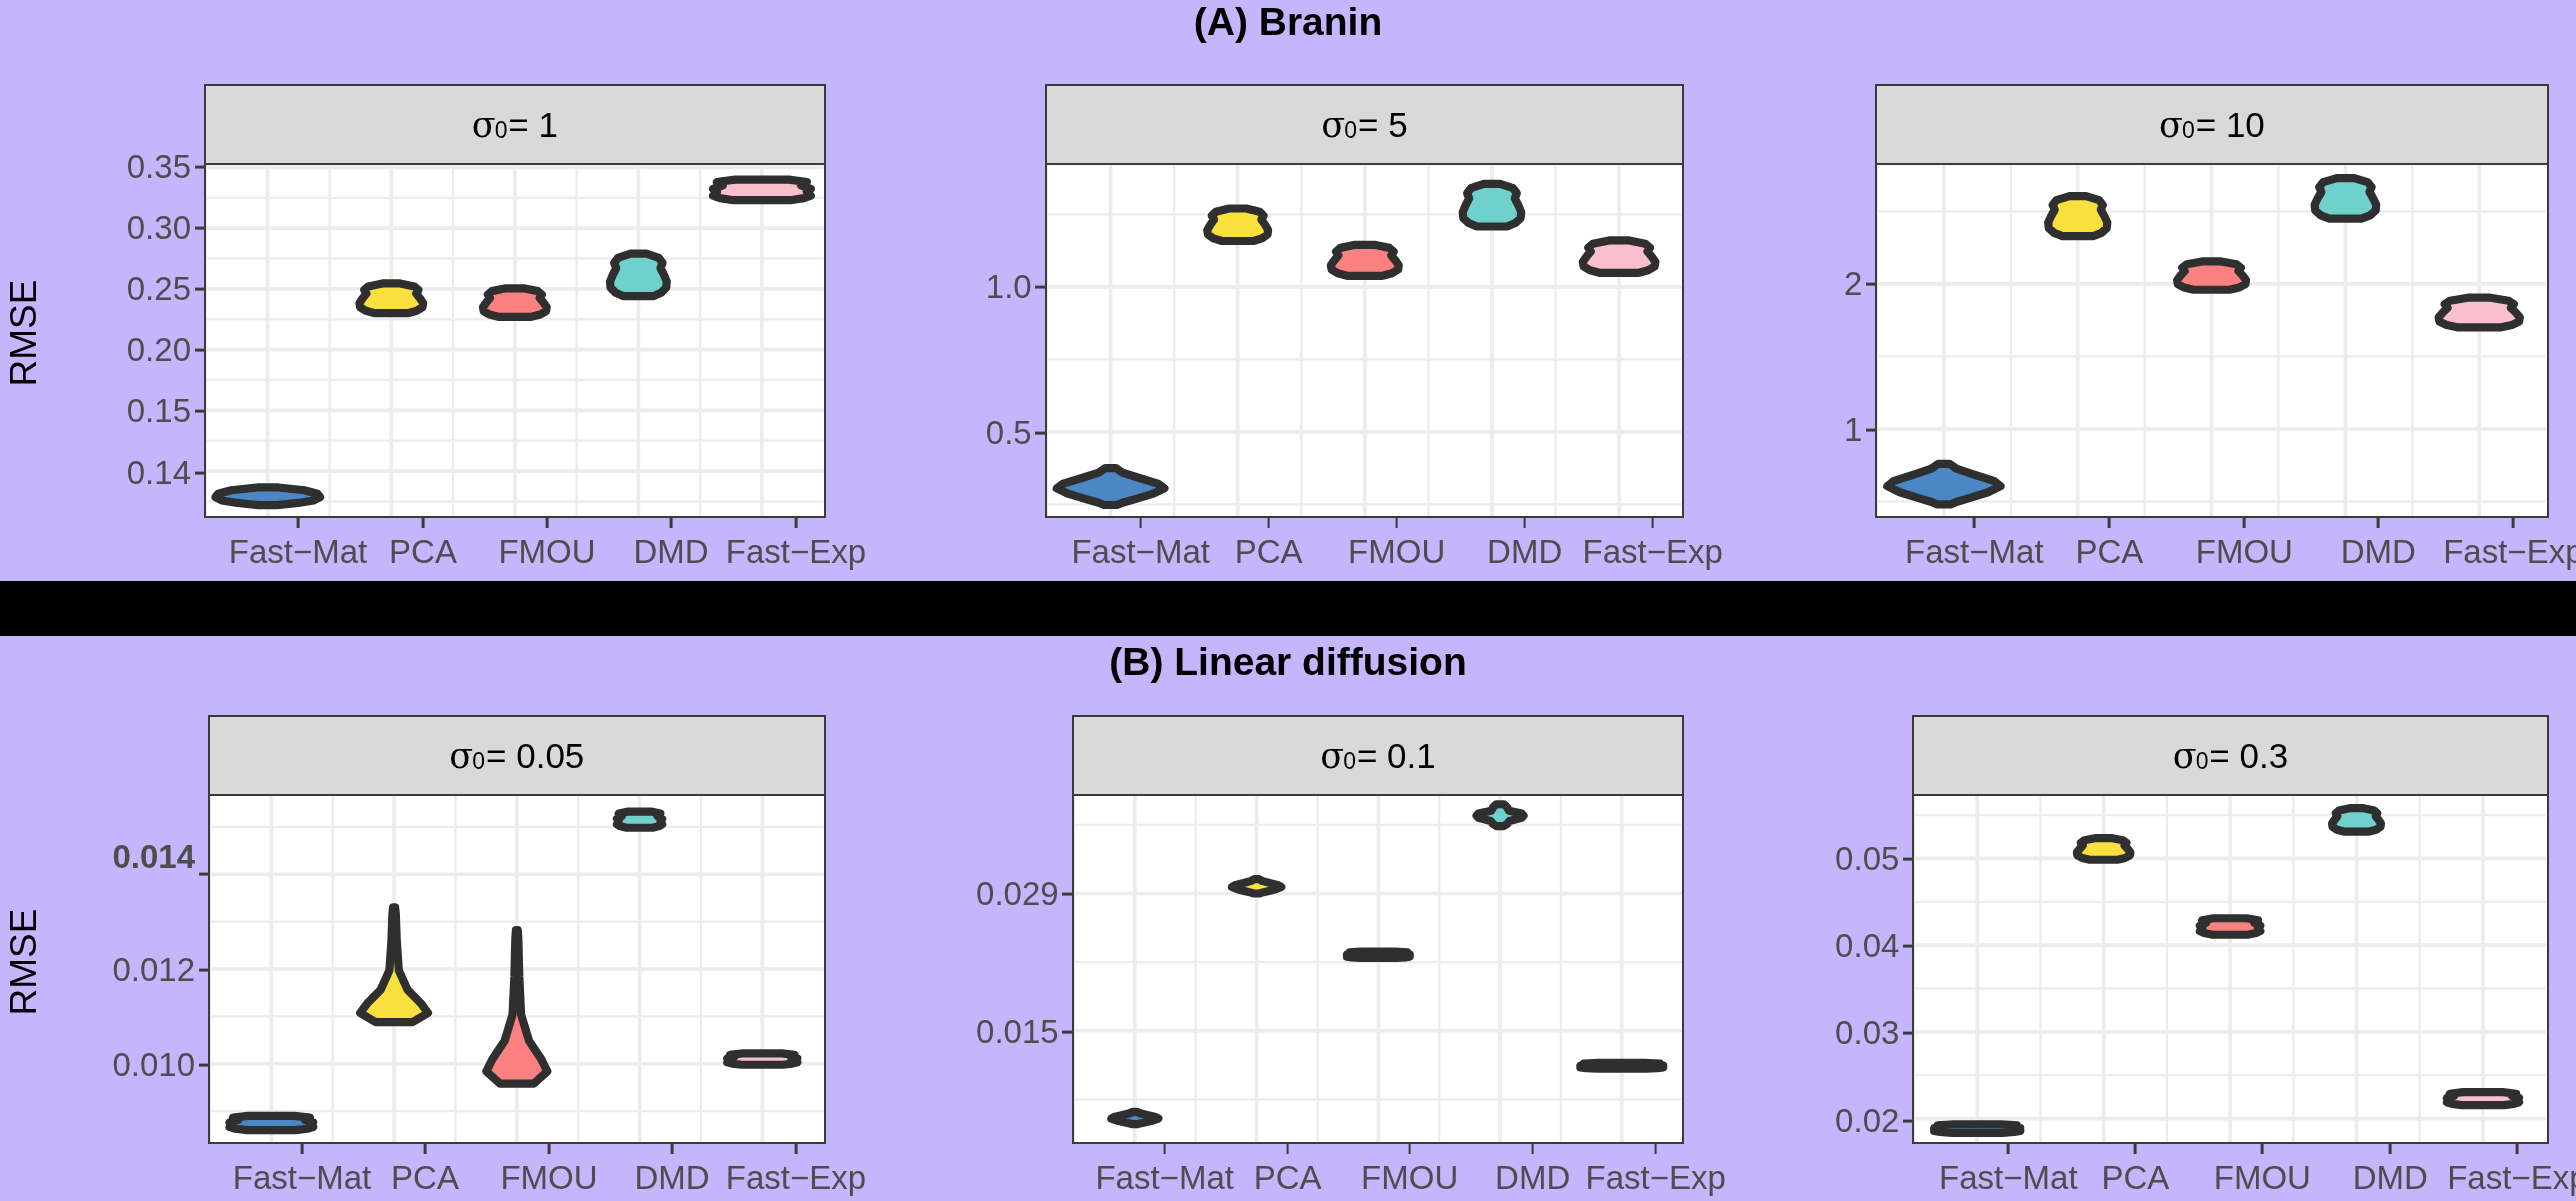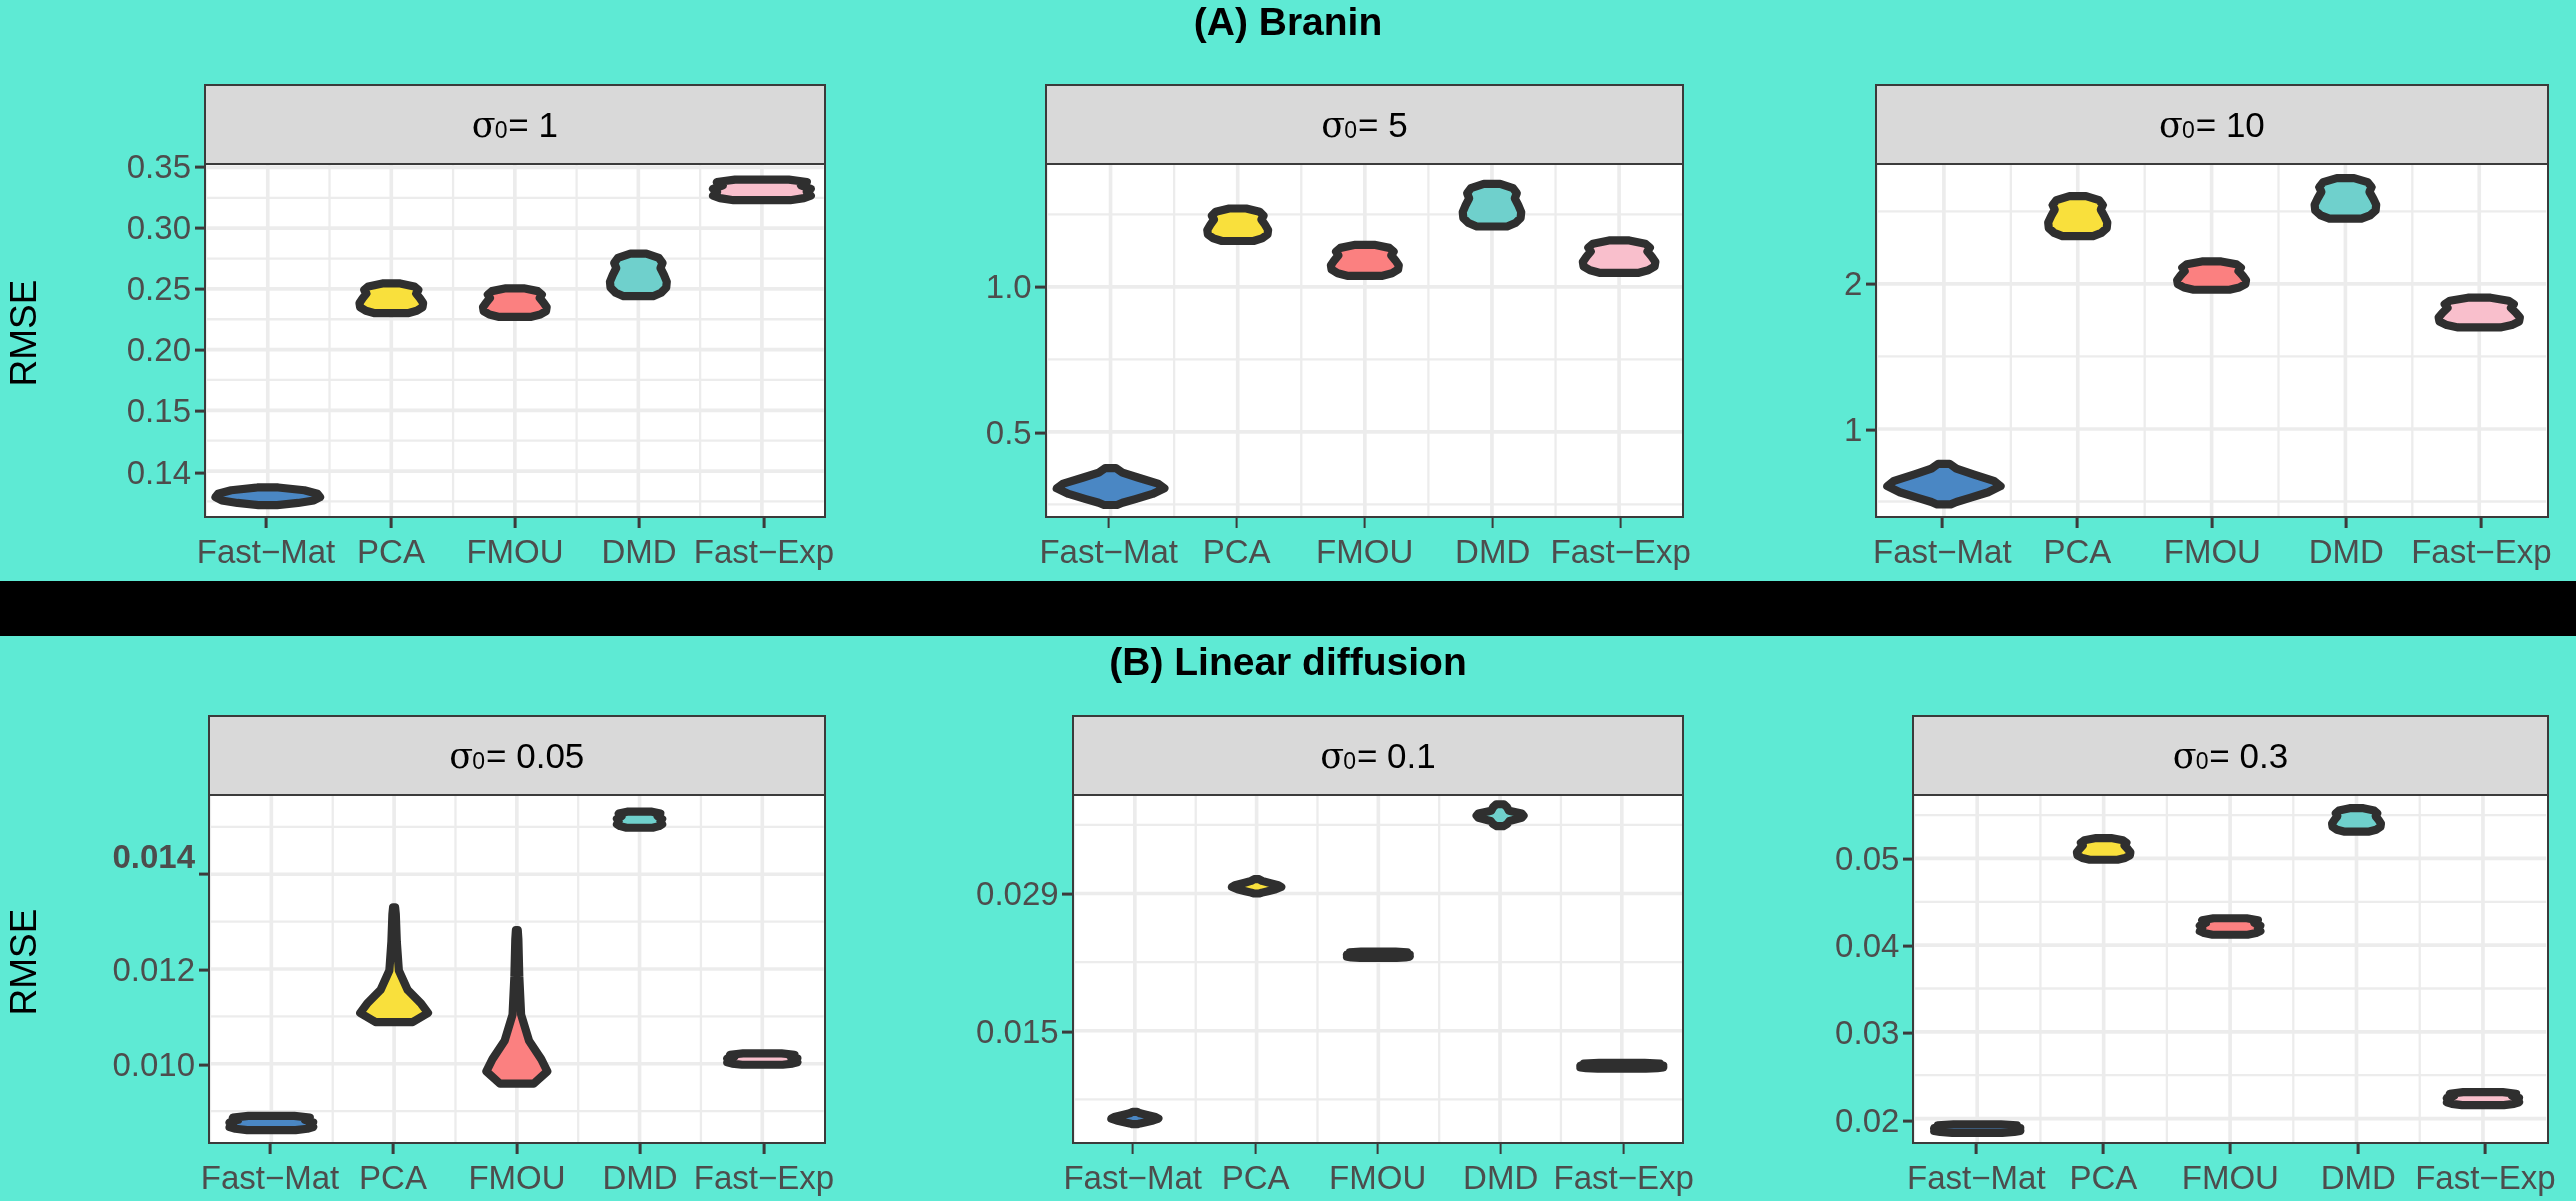--- a/index.html
+++ b/index.html
@@ -3,21 +3,21 @@
 <meta charset="utf-8">
 <style>
   html, body {
     margin: 0; padding: 0;
     background: #ffffff;
     font-family: "Liberation Sans", sans-serif;
   }
   #page {
     width: 2576px; height: 1201px;
     position: relative;
-    background: #5eead4;
+    background: #c4b5fd;
     overflow: hidden;
   }
   
   .section { position: absolute; left: 0; width: 2576px; }
   .section-title {
     text-align: center;
     font-weight: bold;
     font-size: 39px;
     color: #000000;
     letter-spacing: 0px;
@@ -117,20 +117,21 @@
     position: absolute;
     right: 0;
     width: 9.2px; height: 2.8px;
     background: #3b3b3b;
     transform: translateY(-50%);
   }
   
   .xaxis {
     position: relative;
     height: 62px;
+    margin-left: 32px;
   }
   .xtick-mark {
     position: absolute;
     top: 0;
     width: 2.8px; height: 10px;
     background: #3b3b3b;
     transform: translateX(-50%);
   }
   .xtick-label {
     position: absolute;

